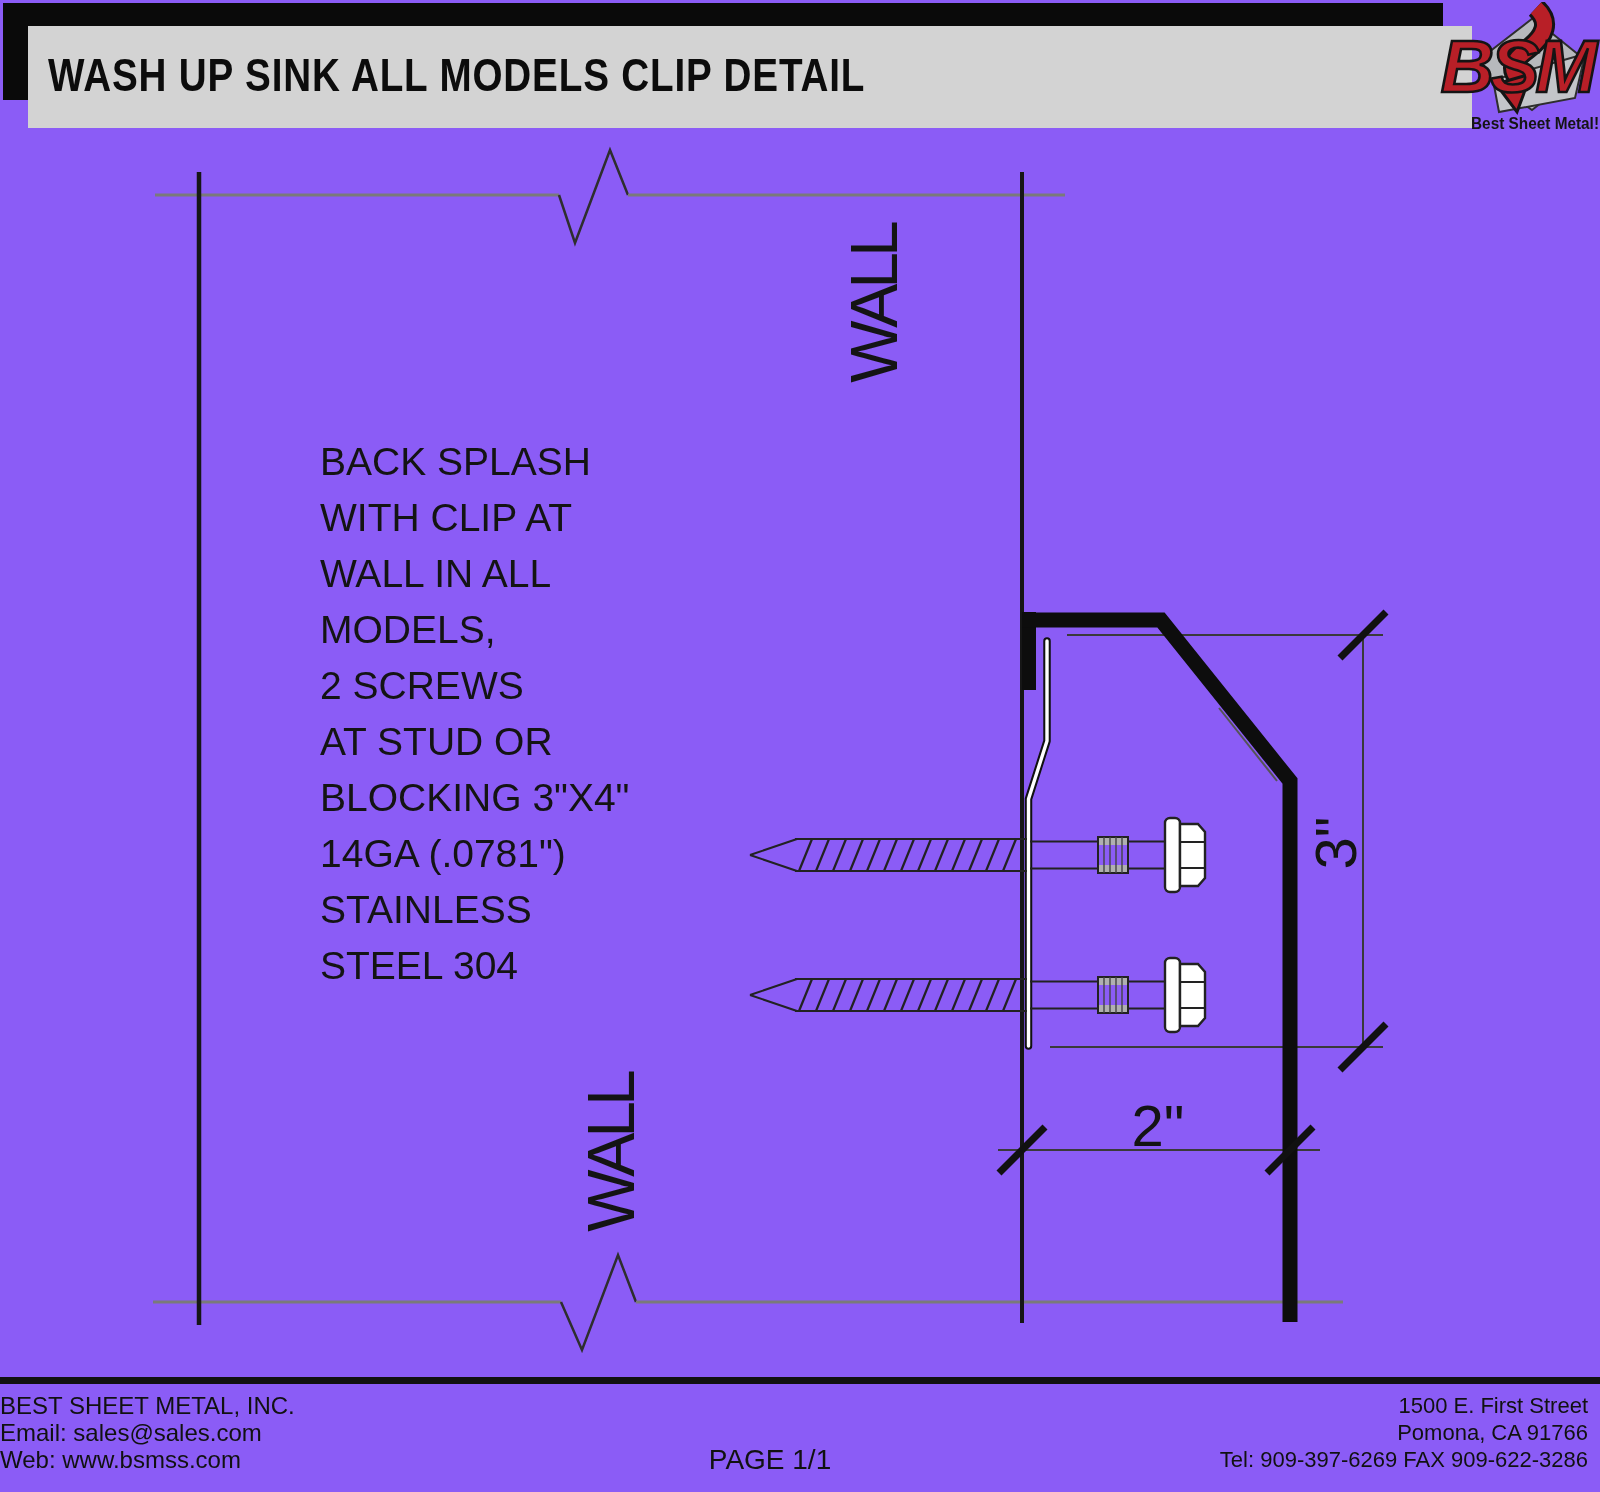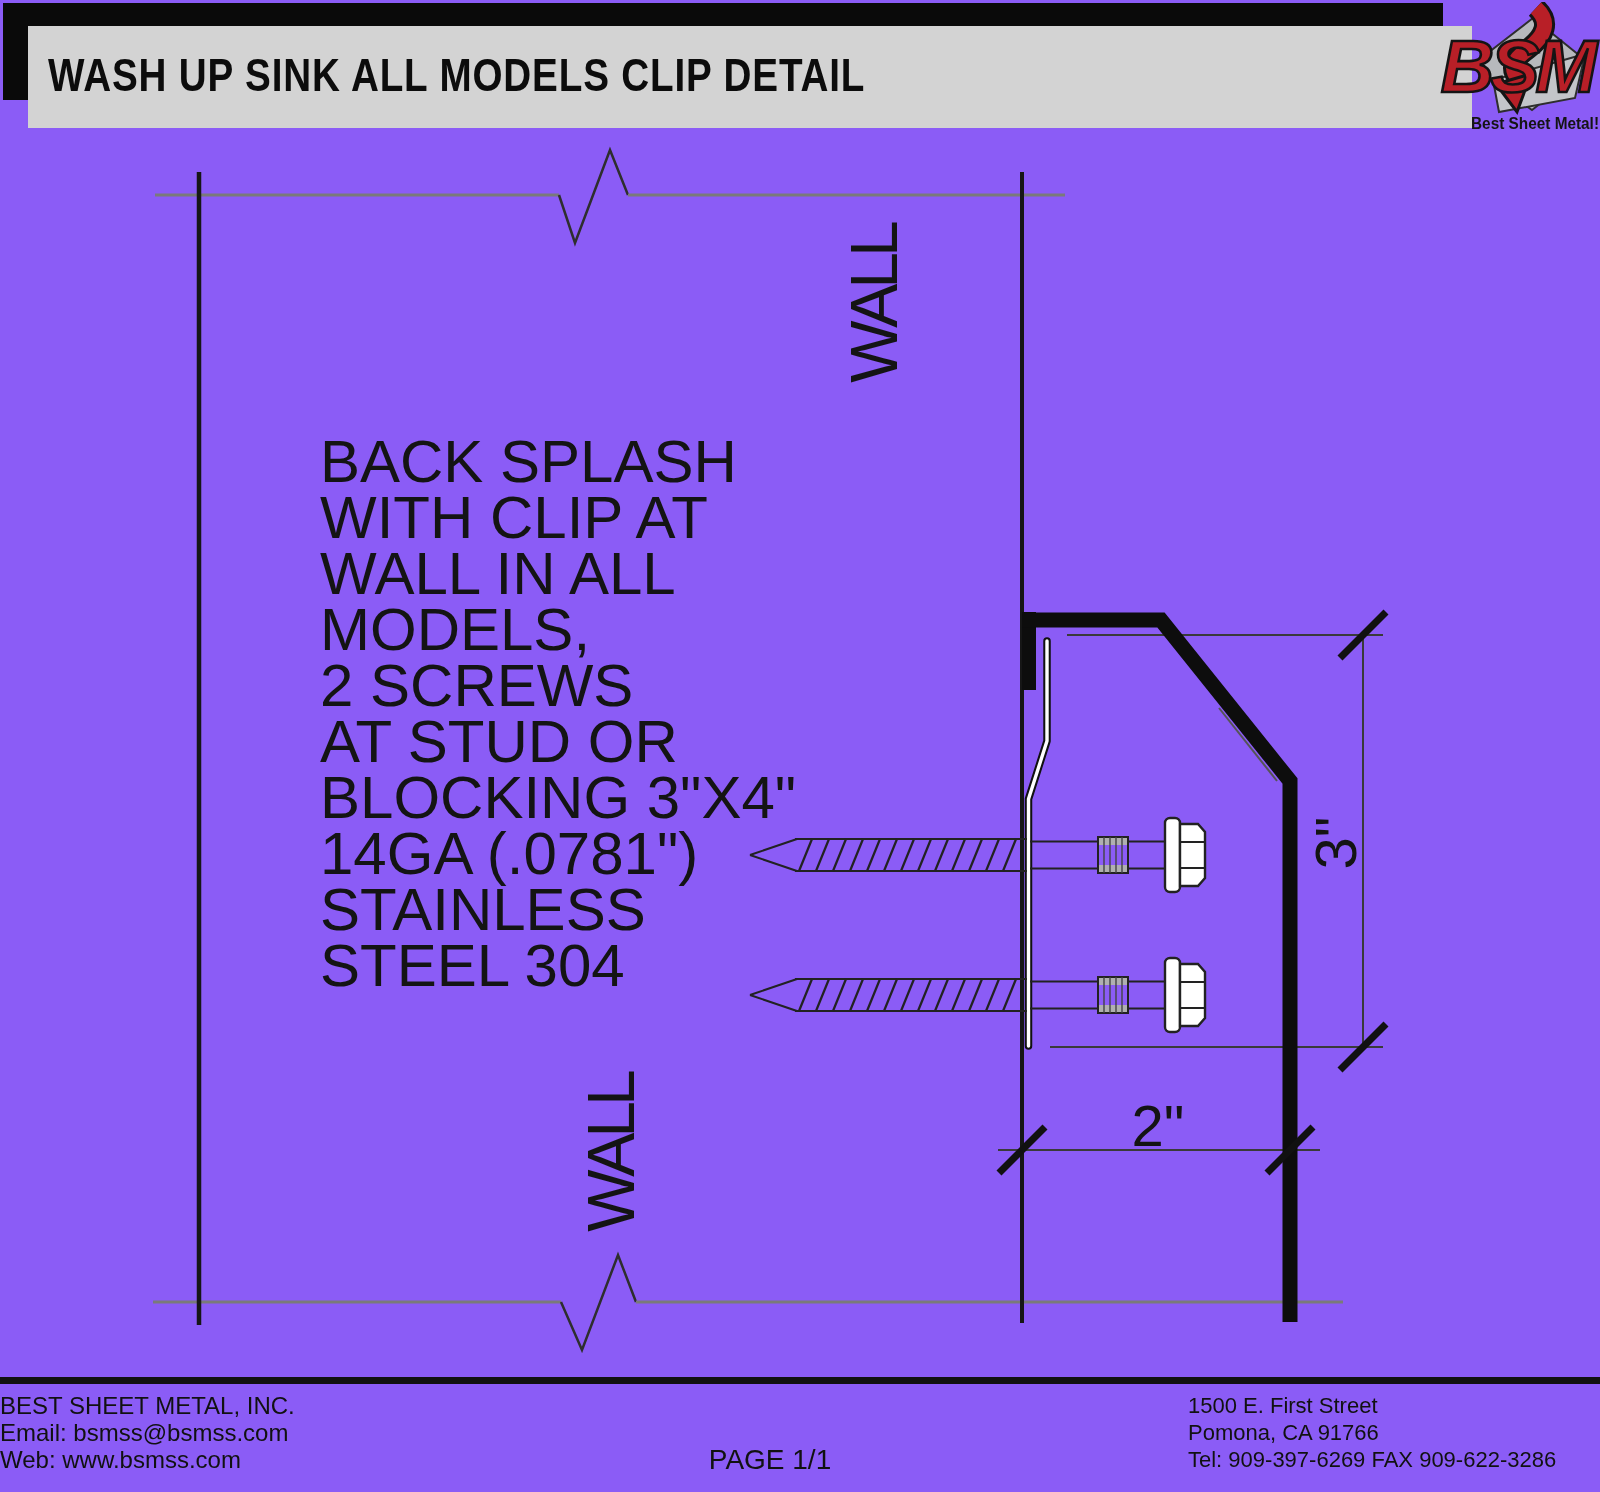--- a/index.html
+++ b/index.html
@@ -13,27 +13,27 @@
   .hdr-title{
     position:absolute;left:20px;top:50%;
     transform:translateY(-54%) scaleX(0.84);transform-origin:0 50%;
     font-size:46px;font-weight:bold;letter-spacing:1px;white-space:nowrap;color:#0c0c0c;
   }
   .logo-box{position:absolute;left:1433px;top:2px;width:167px;height:133px;}
   
   .draw-svg{position:absolute;left:0;top:140px;}
   .note-block{
     position:absolute;left:320px;top:434px;width:560px;
-    font-size:60px;line-height:56px;white-space:pre-line;color:#141414;letter-spacing:0px;
+    font-size:39px;line-height:56px;white-space:pre-line;color:#141414;letter-spacing:0px;
   }
   
   .ftr-rule{position:absolute;left:0;top:1377px;width:1600px;height:7px;background:#111;}
   .ftr-left{position:absolute;left:0px;top:1392px;width:346px;text-align:left;font-size:24px;line-height:27px;}
   .ftr-page{position:absolute;left:690px;top:1446px;width:160px;text-align:center;font-size:28px;line-height:27px;}
-  .ftr-right{position:absolute;left:1188px;top:1392px;width:400px;text-align:left;font-size:22px;line-height:27px;}
+  .ftr-right{position:absolute;left:1188px;top:1392px;width:400px;text-align:right;font-size:22px;line-height:27px;}
 </style>
 </head>
 <body>
 
 <div id="page">
 
   <div class="hdr-black"></div>
   <div class="hdr-gray">
     <div class="hdr-title">WASH UP SINK ALL MODELS CLIP DETAIL</div>
   </div>
@@ -148,21 +148,21 @@
 2 SCREWS
 AT STUD OR
 BLOCKING 3"X4"
 14GA (.0781")
 STAINLESS
 STEEL 304</div>
 
   <div class="ftr-rule"></div>
   <div class="ftr-left">
     <div>BEST SHEET METAL, INC.</div>
-    <div>Email: bsmss@bsmss.com</div>
+    <div>Email: sales@sales.com</div>
     <div>Web: www.bsmss.com</div>
   </div>
   <div class="ftr-page">PAGE 1/1</div>
   <div class="ftr-right">
     <div>1500 E. First Street</div>
     <div>Pomona, CA 91766</div>
     <div>Tel: 909-397-6269 FAX 909-622-3286</div>
   </div>
 
 </div>

